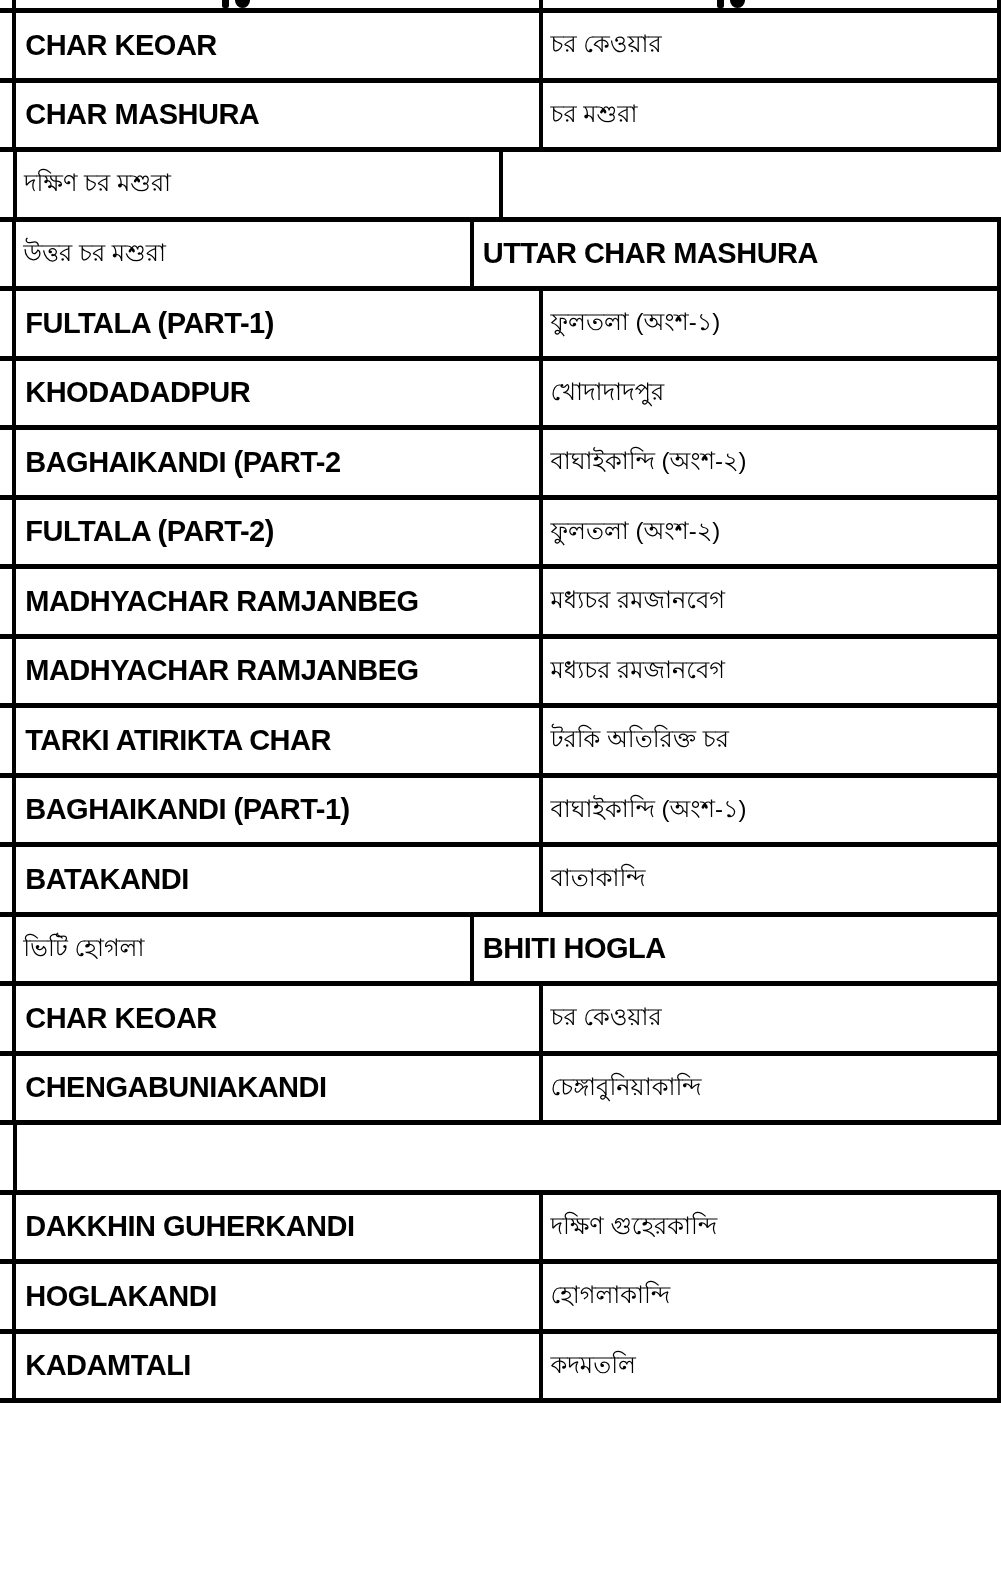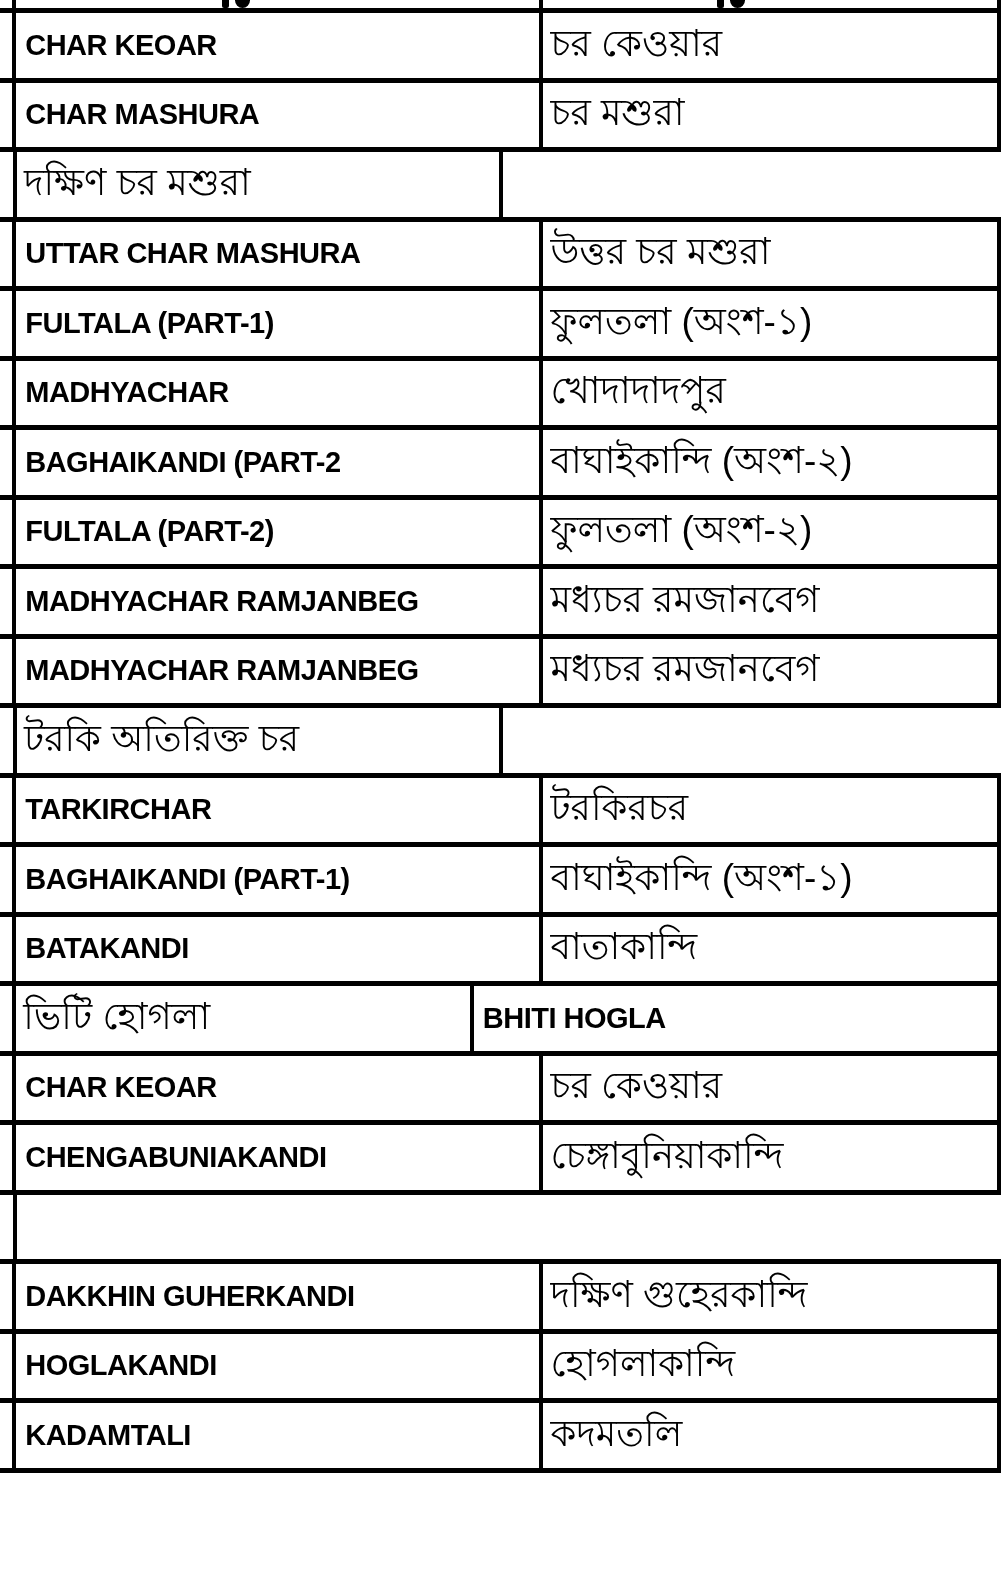--- a/index.html
+++ b/index.html
@@ -44,21 +44,21 @@
     font-size: 29px;
     letter-spacing: -0.5px;
     white-space: nowrap;
   }
   .cell.col-bn {
     width: 486px;
     border-right: 4px solid #000000;
     display: flex;
     align-items: center;
     padding-left: 7px;
-    font-size: 37px;
+    font-size: 24px;
     white-space: nowrap;
   }
   .cell.edge-right {
     flex: 1;
   }
   
   .remnant {
     position: absolute;
     top: 0;
     height: 8px;
@@ -116,35 +116,35 @@
   </div>
 
   <div class="row">
     <div class="cell edge-left"></div>
     <div class="cell col-bn">দক্ষিণ চর মশুরা</div>
     <div class="cell edge-right"></div>
   </div>
 
   <div class="row">
     <div class="cell edge-left"></div>
+    <div class="cell col-bn">উত্তর চর মশুরা</div>
     <div class="cell col-en">UTTAR CHAR MASHURA</div>
-    <div class="cell col-bn">উত্তর চর মশুরা</div>
     <div class="cell edge-right"></div>
   </div>
 
   <div class="row">
     <div class="cell edge-left"></div>
     <div class="cell col-en">FULTALA (PART-1)</div>
     <div class="cell col-bn">ফুলতলা (অংশ-১)</div>
     <div class="cell edge-right"></div>
   </div>
 
   <div class="row">
     <div class="cell edge-left"></div>
-    <div class="cell col-en">MADHYACHAR</div>
+    <div class="cell col-en">KHODADADPUR</div>
     <div class="cell col-bn">খোদাদাদপুর</div>
     <div class="cell edge-right"></div>
   </div>
 
   <div class="row">
     <div class="cell edge-left"></div>
     <div class="cell col-en">BAGHAIKANDI (PART-2</div>
     <div class="cell col-bn">বাঘাইকান্দি (অংশ-২)</div>
     <div class="cell edge-right"></div>
   </div>
@@ -165,30 +165,25 @@
 
   <div class="row">
     <div class="cell edge-left"></div>
     <div class="cell col-en">MADHYACHAR RAMJANBEG</div>
     <div class="cell col-bn">মধ্যচর রমজানবেগ</div>
     <div class="cell edge-right"></div>
   </div>
 
   <div class="row">
     <div class="cell edge-left"></div>
+    <div class="cell col-en">TARKI ATIRIKTA CHAR</div>
     <div class="cell col-bn">টরকি অতিরিক্ত চর</div>
     <div class="cell edge-right"></div>
   </div>
 
-  <div class="row">
-    <div class="cell edge-left"></div>
-    <div class="cell col-en">TARKIRCHAR</div>
-    <div class="cell col-bn">টরকিরচর</div>
-    <div class="cell edge-right"></div>
-  </div>
 
   <div class="row">
     <div class="cell edge-left"></div>
     <div class="cell col-en">BAGHAIKANDI (PART-1)</div>
     <div class="cell col-bn">বাঘাইকান্দি (অংশ-১)</div>
     <div class="cell edge-right"></div>
   </div>
 
   <div class="row">
     <div class="cell edge-left"></div>

